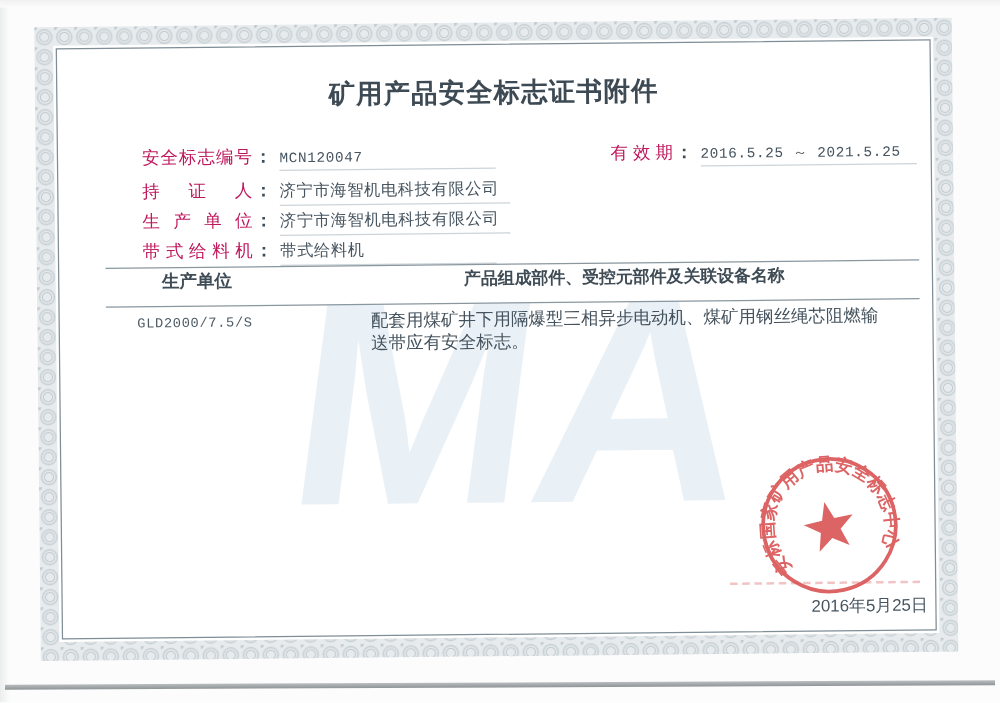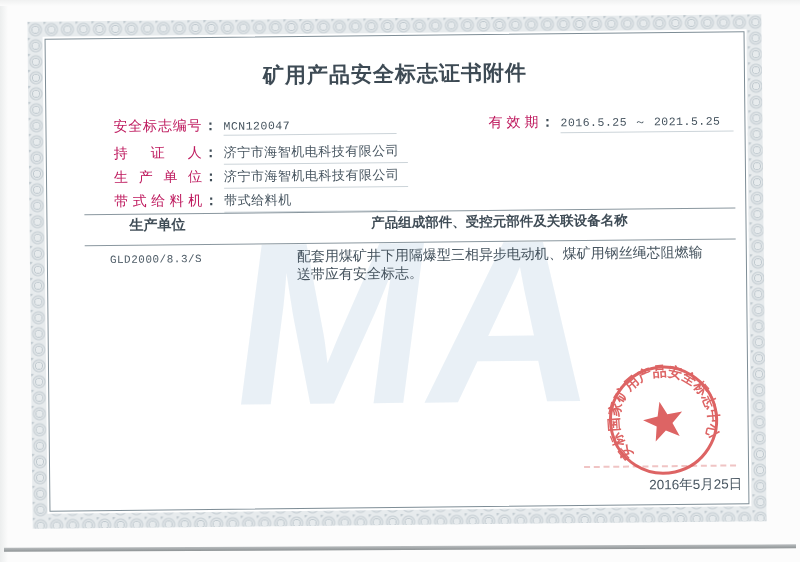--- a/index.html
+++ b/index.html
@@ -101,21 +101,21 @@
 
     <div class="frow" style="left:85px;top:172px;">
       <span class="flabel w88">带式给料机</span><span class="fcolon">：</span><span class="fvalue wide">带式给料机</span>
     </div>
 
     <div class="rule rule1"></div>
     <div class="th-model">生产单位</div>
     <div class="th-desc">产品组成部件、受控元部件及关联设备名称</div>
     <div class="rule rule2"></div>
 
-    <div class="td-model">GLD2000/8.3/S</div>
+    <div class="td-model">GLD2000/7.5/S</div>
     <div class="td-desc">配套用煤矿井下用隔爆型三相异步电动机、煤矿用钢丝绳芯阻燃输送带应有安全标志。</div>
 
     <div class="fold-line"></div>
     <div class="date">2016年5月25日</div>
   </div>
 
   <svg class="seal" viewBox="0 0 118 118">
     <circle cx="59" cy="59" r="53" fill="none" stroke="#d94f4f" stroke-width="3"></circle>
     <polygon fill="#d94f4f" points="59,40 64,54.1 79,54.5 67.1,63.6 71.3,78 59,69.5 46.7,78 50.9,63.6 39,54.5 54,54.1"></polygon>
     <defs>

